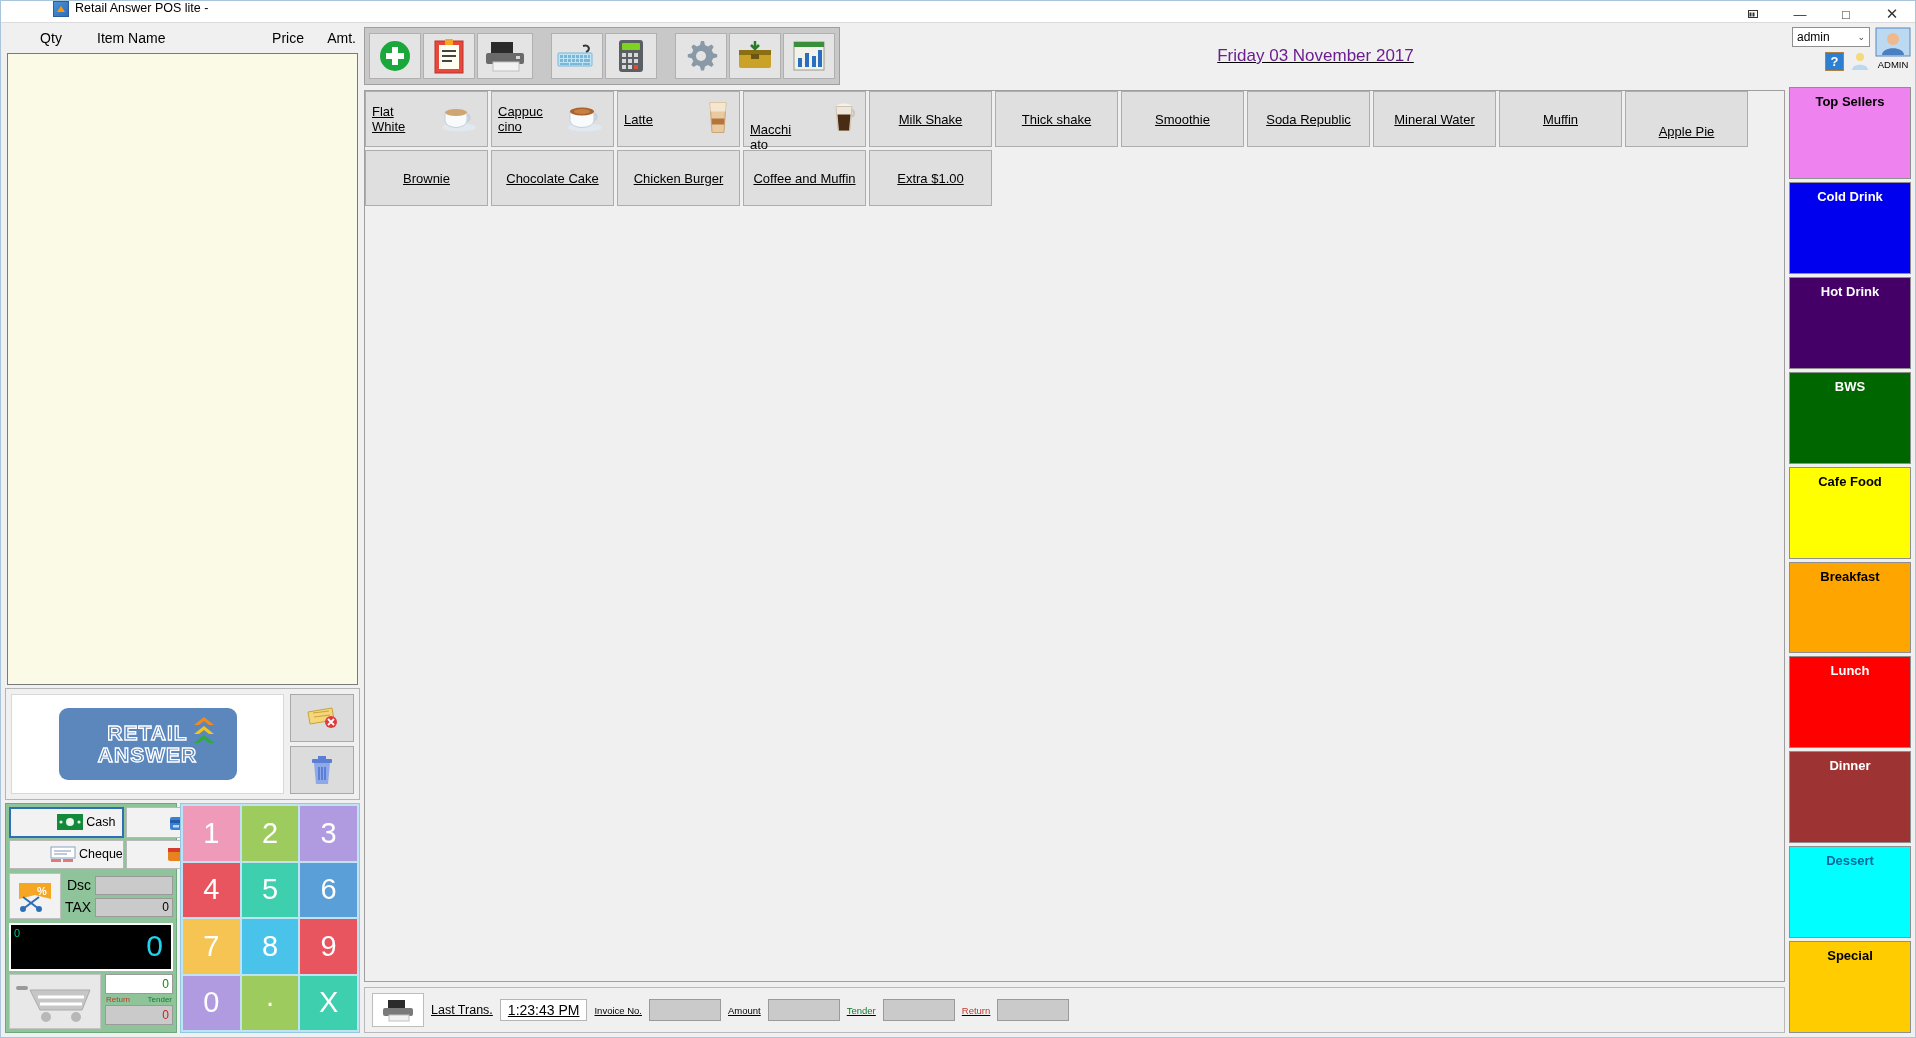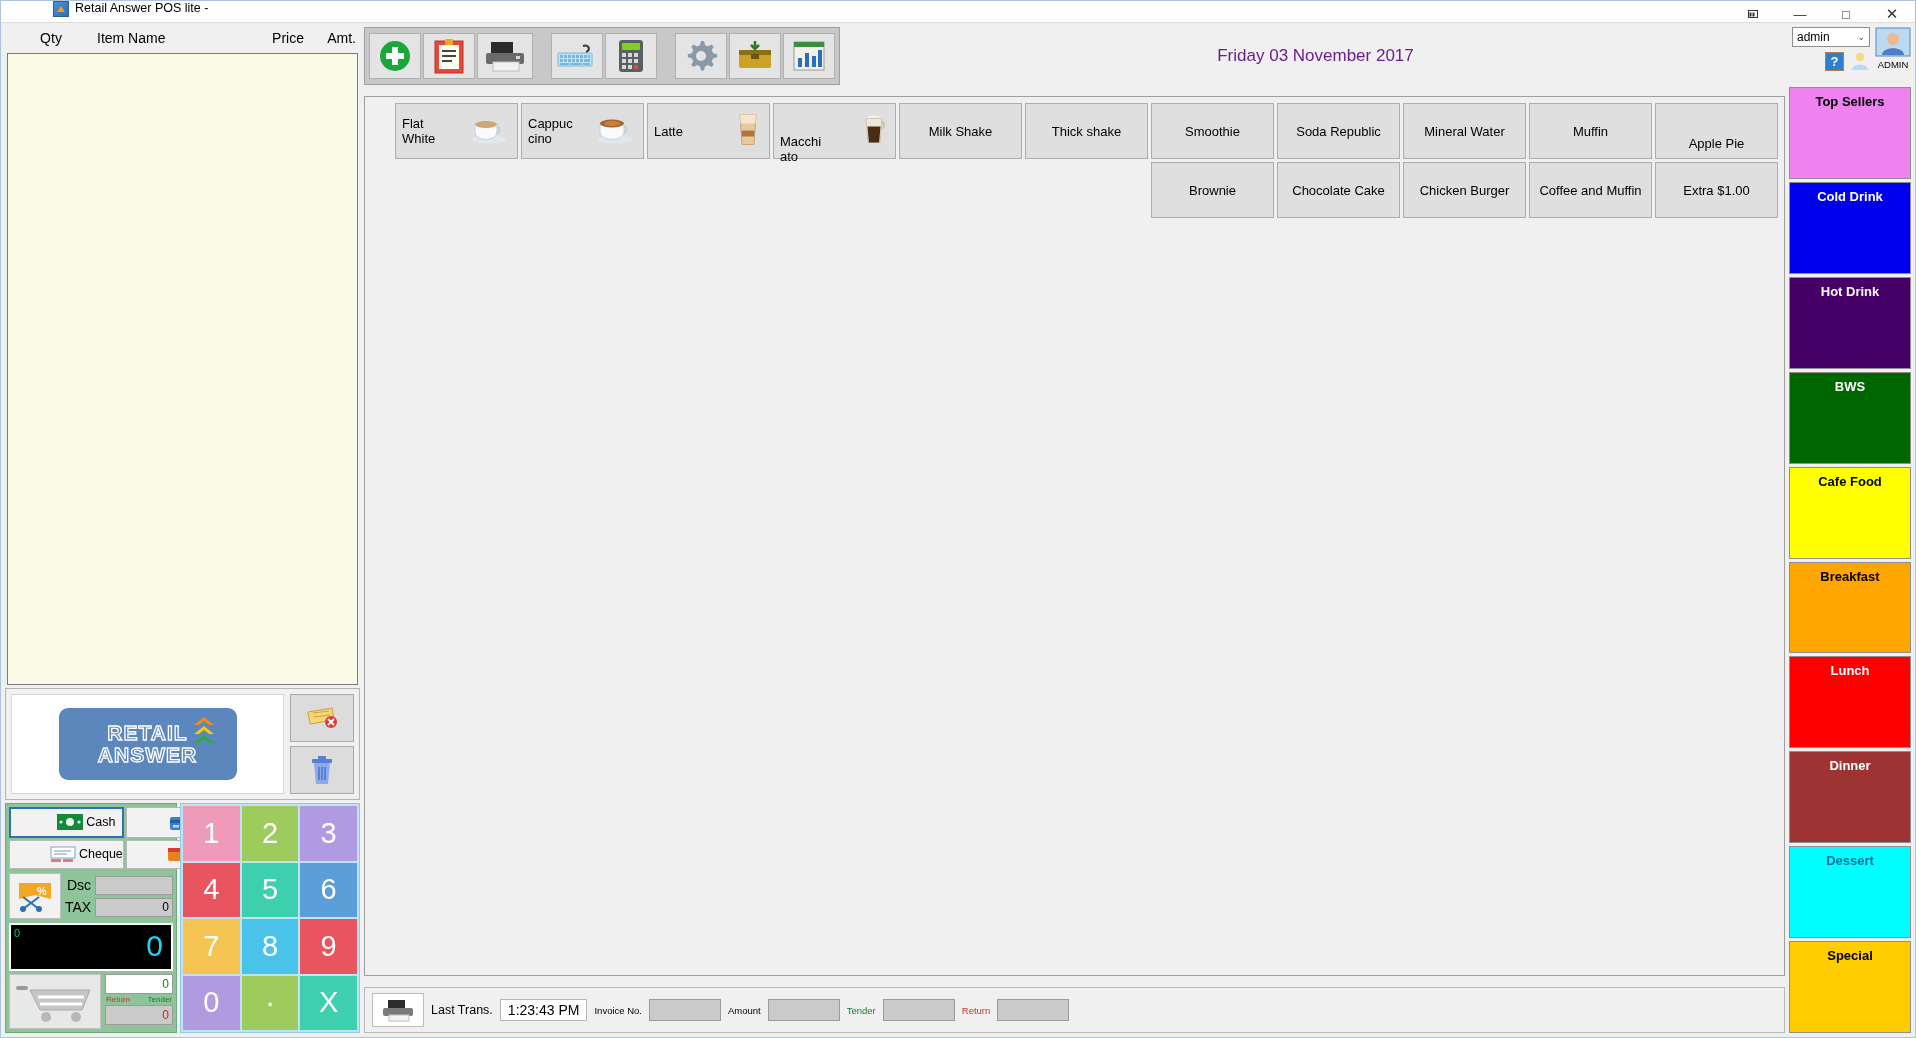--- a/index.html
+++ b/index.html
@@ -76,34 +76,34 @@
                 text-align: right; padding-right: 3px; color: #118811; line-height: 18px; }
   .tender-lbls { display: flex; justify-content: space-between; font-size: 8px; padding: 0 1px; }
   .tender-lbls .ret { color: #c0392b; } .tender-lbls .ten { color: #127c2e; }
   .return-val { height: 20px; background: #cacaca; border: 1px solid #9a9a9a; font-size: 12px;
                 text-align: right; padding-right: 3px; color: #cc2222; line-height: 18px; }
   .keypad { flex: 1; background: #bfe3f2; border: 1px solid #93c8e0; padding: 2px;
             display: grid; grid-template-columns: repeat(3,1fr); grid-template-rows: repeat(4,1fr); gap: 2px; }
   .key { display: flex; align-items: center; justify-content: center; color: #ffffff;
          font-size: 29px; font-weight: normal; }
   
-  .center { flex: 1; display: flex; flex-direction: column; gap: 11px; min-width: 0; }
+  .center { flex: 1; display: flex; flex-direction: column; gap: 5px; min-width: 0; text-decoration: underline; }
   .toolbar-strip { height: 58px; display: flex; align-items: center; gap: 6px; flex: none; }
   .toolbar { height: 100%; background: #c8c8c8; border: 1px solid #9e9e9e; padding: 4px;
              display: flex; align-items: center; gap: 4px; }
   .tb-group { display: flex; gap: 2px; }
   .tb-btn { width: 52px; height: 46px; background: #e4e4e4; border: 1px solid #b0b0b0;
             display: flex; align-items: center; justify-content: center; }
   .tb-btn.wide { width: 56px; }
   .tb-sep { width: 10px; }
   .datewrap { flex: 1; display: flex; align-items: center; justify-content: center; }
   .datetext { font-size: 17px; color: #6b1f8f; }
-  .products-area { flex: 1; background: #f0f0f0; border: 1px solid #9e9e9e; padding: 6px;
+  .products-area { flex: 1; background: #f0f0f0; border: 1px solid #9e9e9e; 
                    display: flex; flex-direction: column; gap: 3px; align-content: flex-start;
-                   min-height: 0; overflow: hidden; align-items: flex-end; }
+                   min-height: 0; overflow: hidden; }
   .prod-row { display: flex; gap: 3px; flex: none; }
   .prod-btn { width: 123px; height: 56px; background: #dfdfdf; border: 1px solid #adadad;
               display: flex; align-items: center; justify-content: center; position: relative;
               font-size: 13px; color: #000; padding: 0 6px; }
   .prod-btn.withimg { justify-content: flex-start; }
   .prod-btn .plabel { line-height: 15px; }
   .prod-btn .pimg { position: absolute; right: 8px; top: 50%; transform: translateY(-50%); }
   .statusbar { height: 46px; background: #f0f0f0; border: 1px solid #b8b8b8;
                display: flex; align-items: center; padding: 0 7px; gap: 7px; flex: none; }
   .sb-icon { width: 52px; height: 34px; background: #ffffff; border: 1px solid #bdbdbd;

